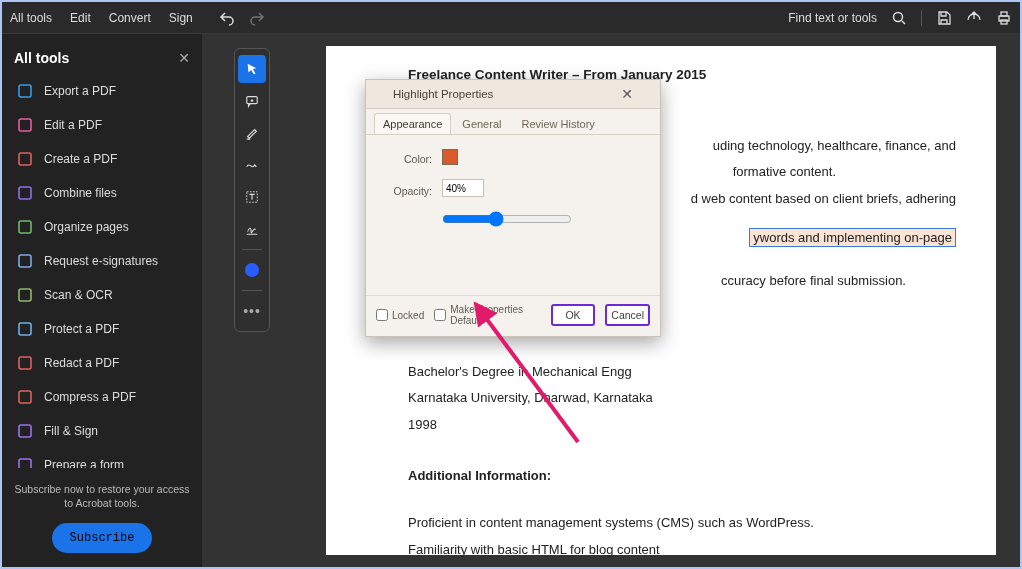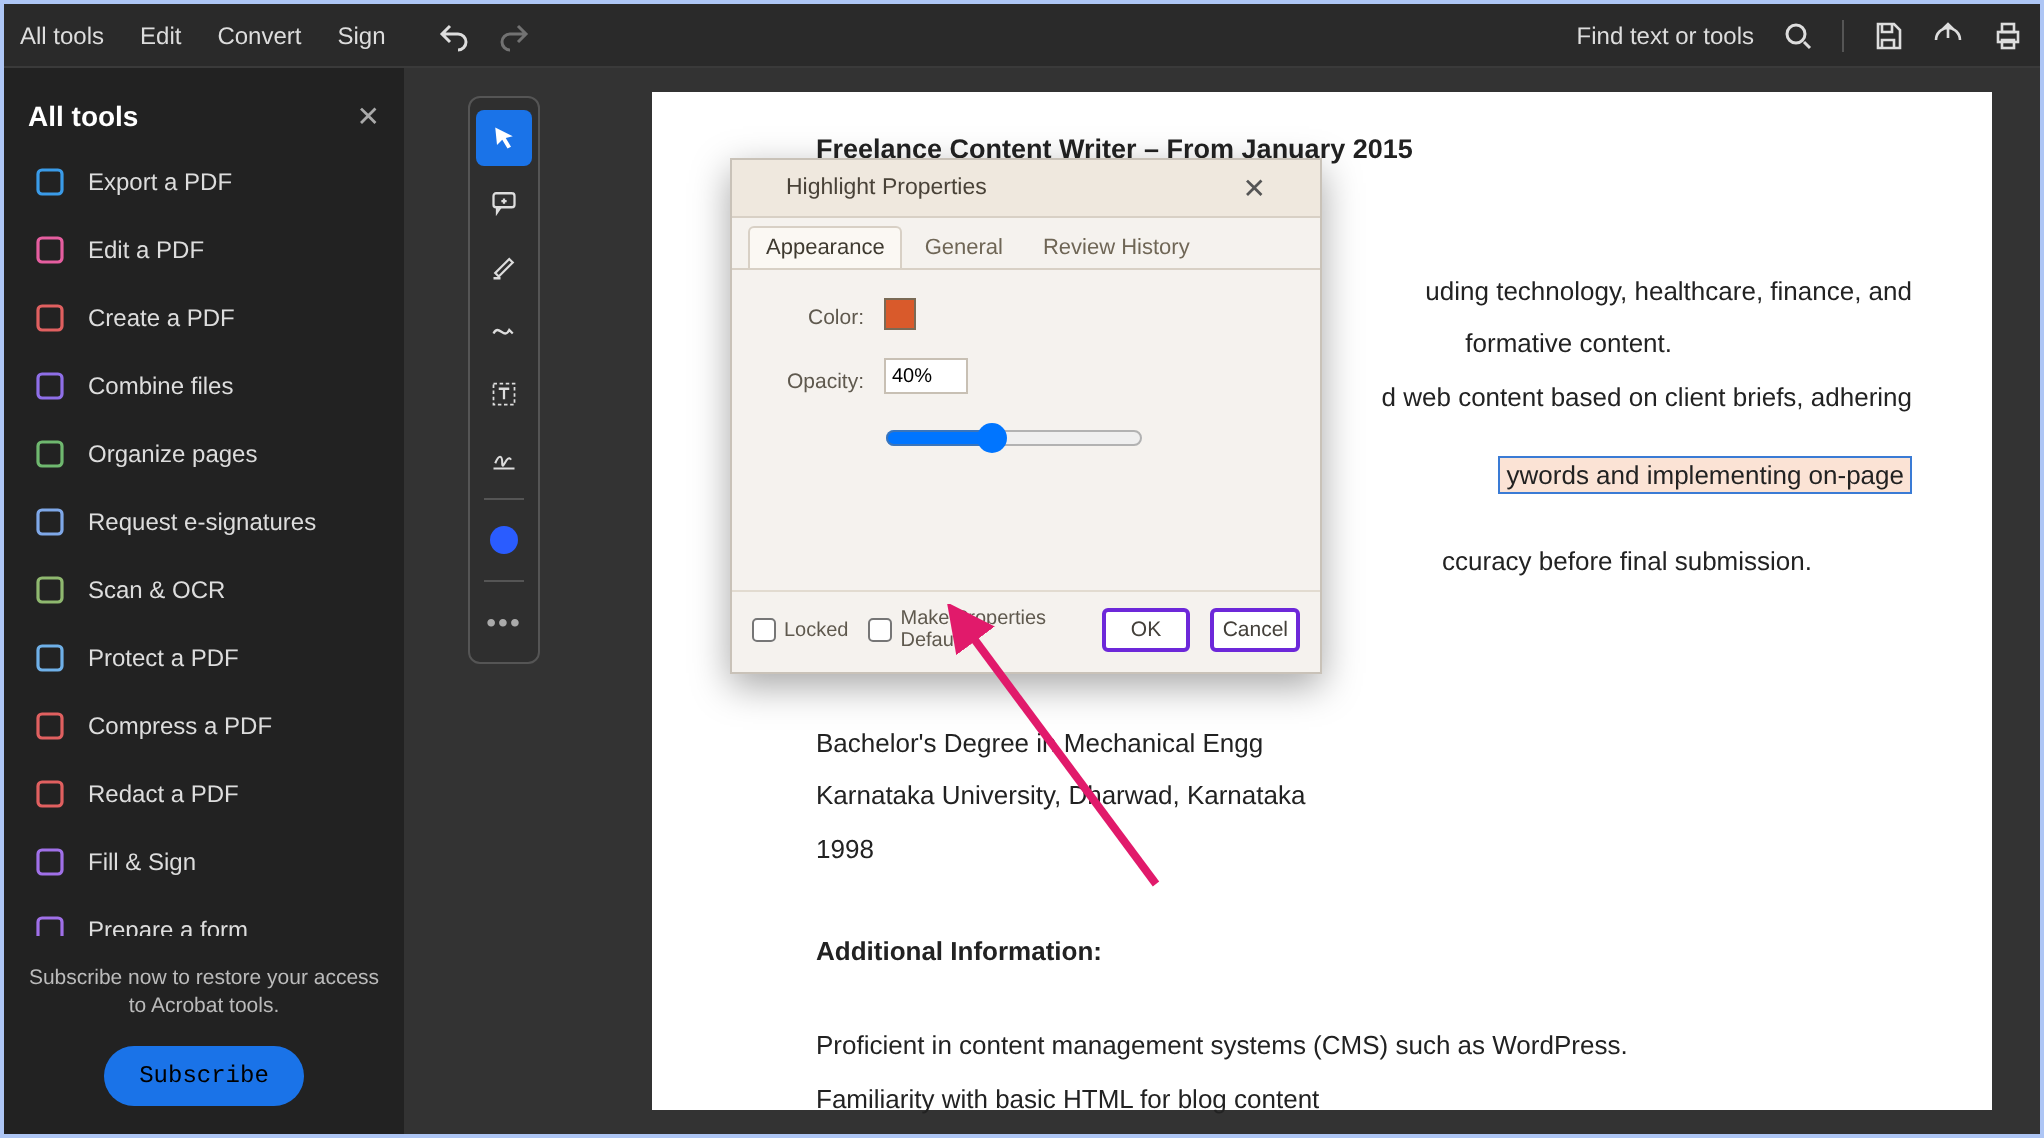--- a/index.html
+++ b/index.html
@@ -198,29 +198,29 @@
             </svg>
           </span>
           <span>Protect a PDF</span>
         </div>
         <div class="tool-item">
           <span class="tool-icon">
             <svg viewBox="0 0 16 16">
               <rect x="2" y="2" width="12" height="12" rx="2" fill="none" stroke="#e06060" stroke-width="1.6"></rect>
             </svg>
           </span>
+          <span>Redact a PDF</span>
+        </div>
+        <div class="tool-item">
+          <span class="tool-icon">
+            <svg viewBox="0 0 16 16">
+              <rect x="2" y="2" width="12" height="12" rx="2" fill="none" stroke="#e06060" stroke-width="1.6"></rect>
+            </svg>
+          </span>
           <span>Compress a PDF</span>
-        </div>
-        <div class="tool-item">
-          <span class="tool-icon">
-            <svg viewBox="0 0 16 16">
-              <rect x="2" y="2" width="12" height="12" rx="2" fill="none" stroke="#e06060" stroke-width="1.6"></rect>
-            </svg>
-          </span>
-          <span>Redact a PDF</span>
         </div>
         <div class="tool-item">
           <span class="tool-icon">
             <svg viewBox="0 0 16 16">
               <rect x="2" y="2" width="12" height="12" rx="2" fill="none" stroke="#a070e8" stroke-width="1.6"></rect>
             </svg>
           </span>
           <span>Fill &amp; Sign</span>
         </div>
         <div class="tool-item">

